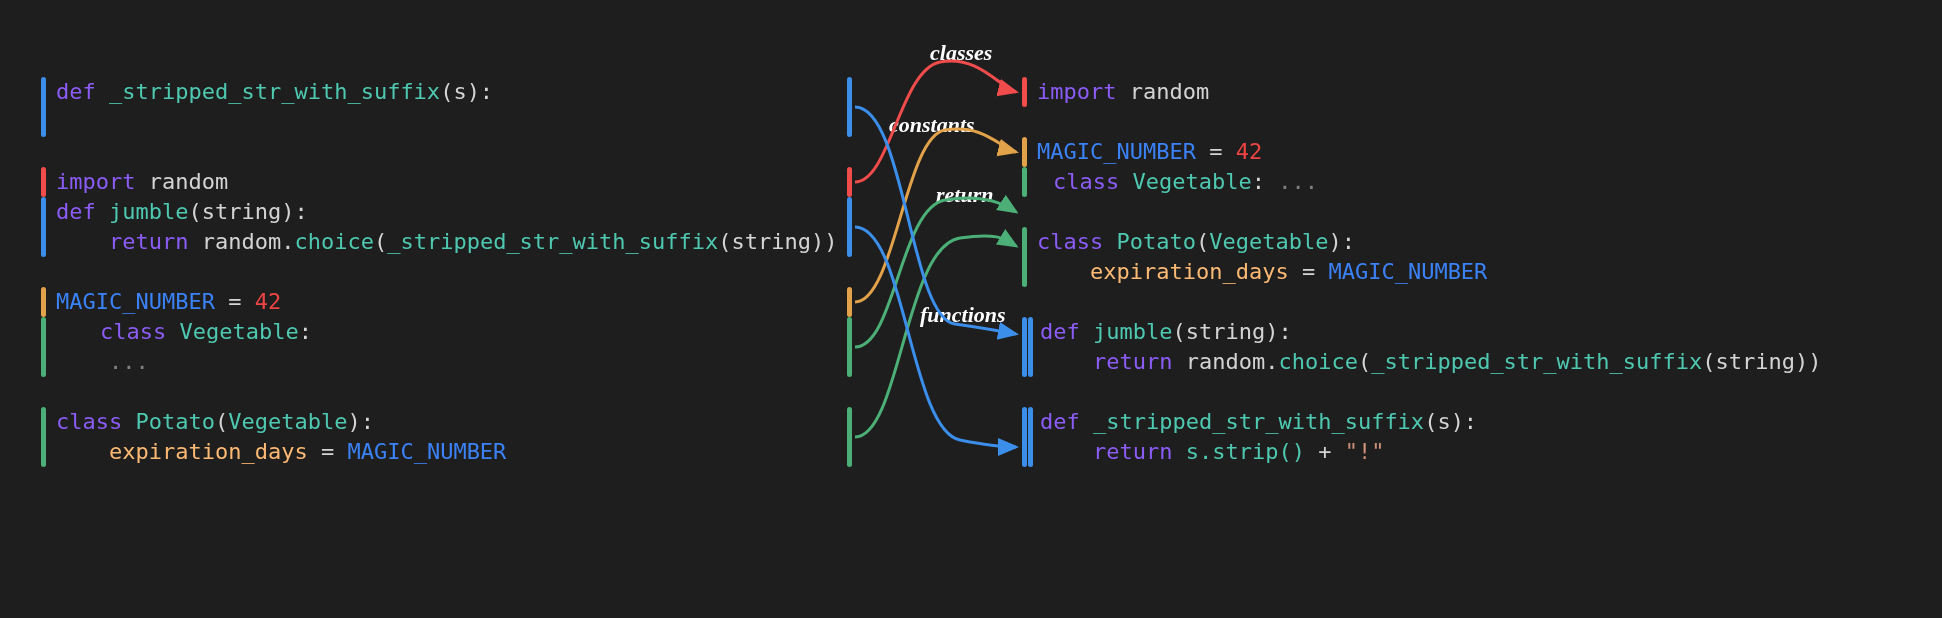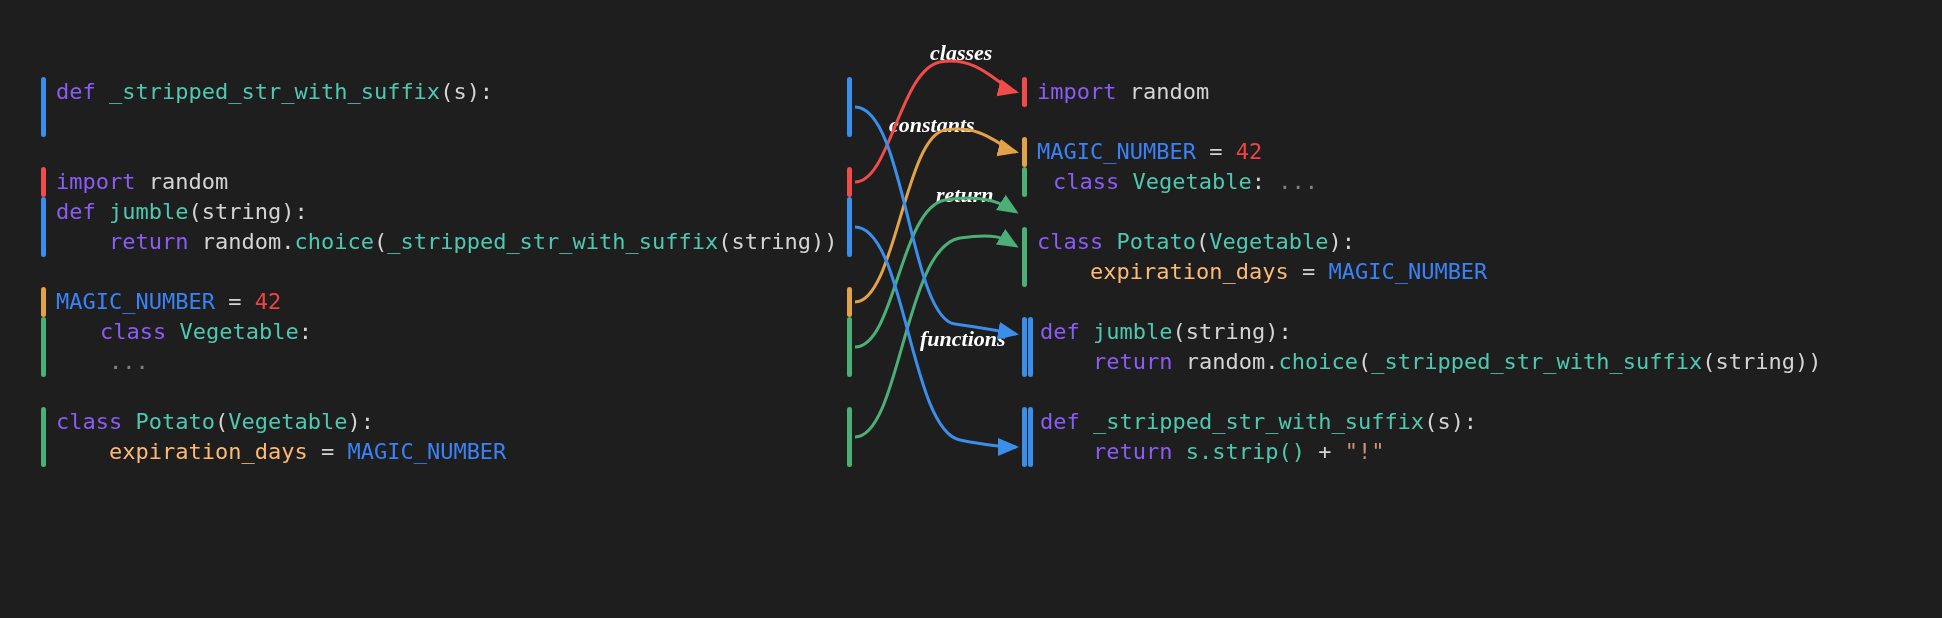--- a/index.html
+++ b/index.html
@@ -109,21 +109,21 @@
   <div class="code" style="left:1040px; top:347px;"><span>    </span><span class="c-kw">return </span><span class="c-id">random</span><span class="c-id">.</span><span class="c-call">choice</span><span class="c-pn">(</span><span class="c-fn">_stripped_str_with_suffix</span><span class="c-pn">(</span><span class="c-id">string</span><span class="c-pn">)</span><span class="c-pn">)</span></div>
 
   <div class="bar" style="left:1022px; top:407px;  height:60px; background:#3b8eea;"></div>
   <div class="bar" style="left:1028px; top:407px;  height:60px; background:#3b8eea;"></div>
   <div class="code" style="left:1040px; top:407px;"><span class="c-kw">def </span><span class="c-fn">_stripped_str_with_suffix</span><span class="c-pn">(</span><span class="c-id">s</span><span class="c-pn">):</span></div>
   <div class="code" style="left:1040px; top:437px;"><span>    </span><span class="c-kw">return </span><span class="c-call">s.strip()</span><span class="c-id"> + </span><span class="c-str">"!"</span></div>
 
   <div class="handwrite" style="left:930px; top:40px;">classes</div>
   <div class="handwrite" style="left:889px; top:112px;">constants</div>
   <div class="handwrite" style="left:936px; top:182px;">return</div>
-  <div class="handwrite" style="left:920px; top:302px;margin-top:24px;">functions</div>
+  <div class="handwrite" style="left:920px; top:302px;">functions</div>
 
   <svg class="arrows" viewBox="0 0 1942 618">
     <defs>
       <marker id="ah-red" markerWidth="8" markerHeight="8" refX="6" refY="3" orient="auto">
           <path d="M0,0 L7,3 L0,6 Z" fill="#f14c4c"></path>
         </marker>
       <marker id="ah-orange" markerWidth="8" markerHeight="8" refX="6" refY="3" orient="auto">
           <path d="M0,0 L7,3 L0,6 Z" fill="#e2a24a"></path>
         </marker>
       <marker id="ah-green" markerWidth="8" markerHeight="8" refX="6" refY="3" orient="auto">

